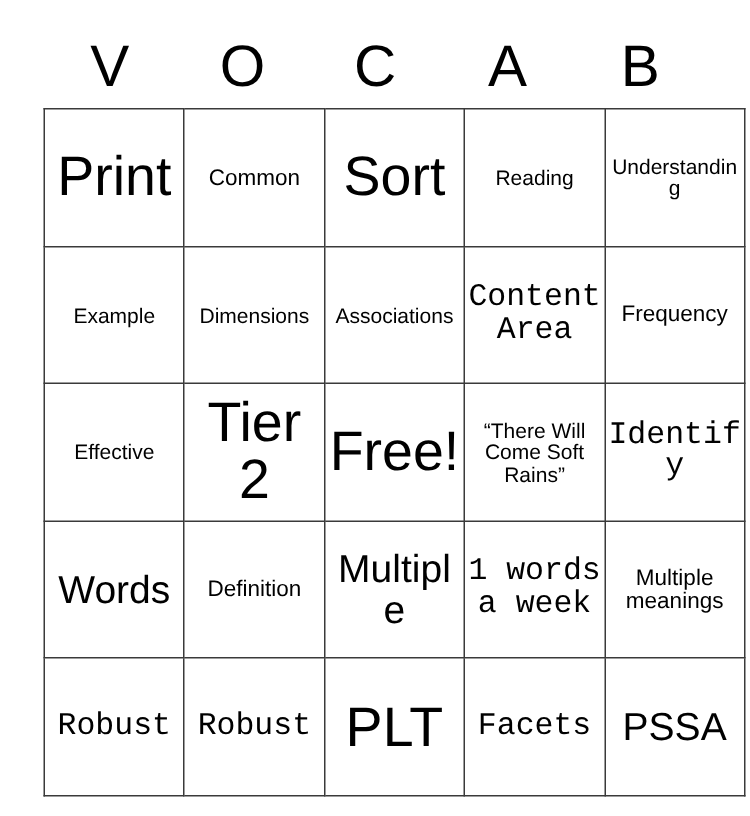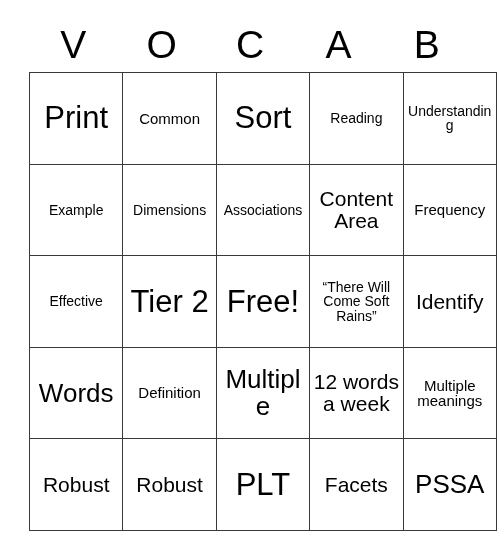--- a/index.html
+++ b/index.html
@@ -47,23 +47,23 @@
     border: 1px solid #3a3a3a;
     text-align: center;
     vertical-align: middle;
     padding: 1px 2px;
     color: #000000;
     line-height: 1.03;
     overflow: hidden;
     word-wrap: break-word;
   }
   
-  .fs-xxl { font-size: 31px; line-height: 1.0; margin-top: 17px; }
+  .fs-xxl { font-size: 37px; line-height: 1.0; margin-top: 17px; }
   .fs-xl  { font-size: 26px; line-height: 1.02; }
-  .fs-lg  { font-size: 21px; line-height: 1.05; }
+  .fs-lg  { font-size: 21px; line-height: 1.05; font-family: Liberation Mono, monospace; }
   .fs-md  { font-size: 14px; line-height: 1.08; }
   .fs-sm  { font-size: 15px; line-height: 1.12; }
   .fs-xs  { font-size: 14px; line-height: 1.15; }
   .fs-xxs { font-size: 14px; line-height: 1.18; }
 </style>
 </head>
 <body>
 
 <div id="card">
 
@@ -95,21 +95,21 @@
         <td class="fs-md">Effective</td>
         <td class="fs-xxl">Tier 2</td>
         <td class="fs-xxl">Free!</td>
         <td class="fs-xs">“There Will Come Soft Rains”</td>
         <td class="fs-lg">Identify</td>
       </tr>
       <tr>
         <td class="fs-xl">Words</td>
         <td class="fs-sm">Definition</td>
         <td class="fs-xl">Multiple</td>
-        <td class="fs-lg">12 words a week</td>
+        <td class="fs-lg">1 words a week</td>
         <td class="fs-sm">Multiple meanings</td>
       </tr>
       <tr>
         <td class="fs-lg">Robust</td>
         <td class="fs-lg">Robust</td>
         <td class="fs-xxl">PLT</td>
         <td class="fs-lg">Facets</td>
         <td class="fs-xl">PSSA</td>
       </tr>
     </tbody>

